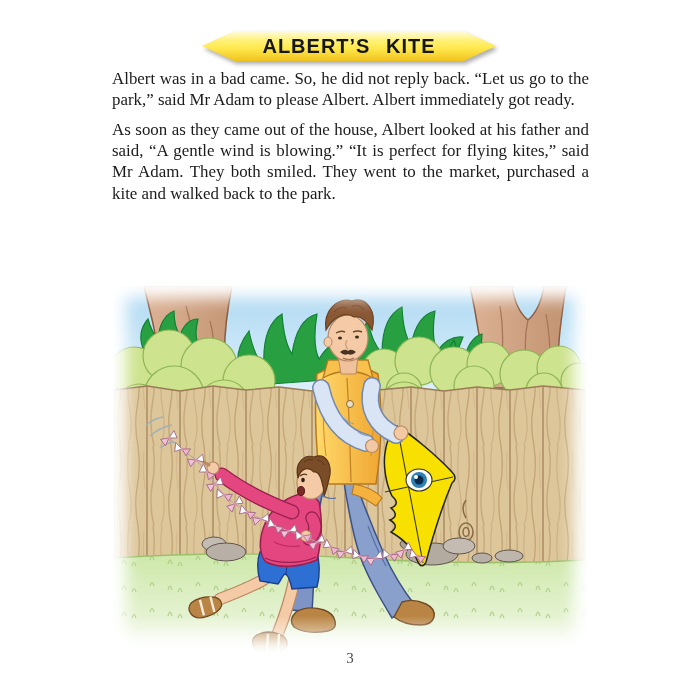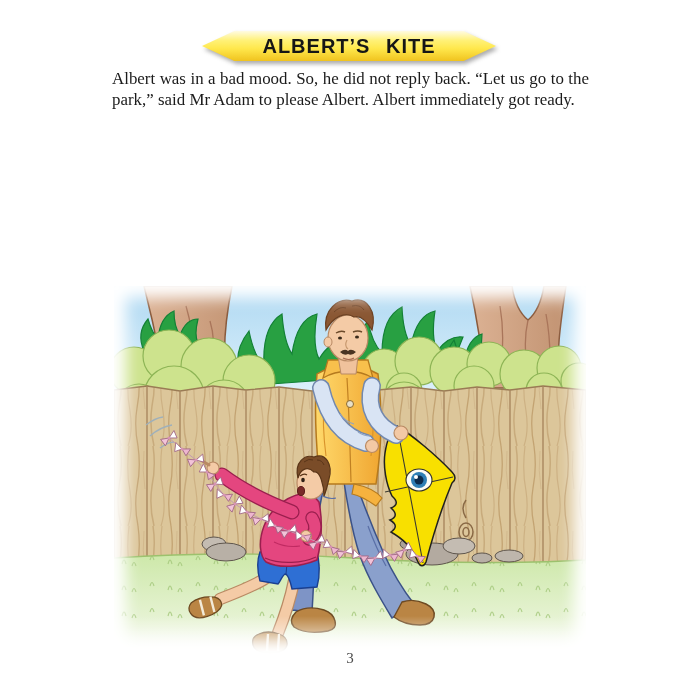--- a/index.html
+++ b/index.html
@@ -47,21 +47,22 @@
 
 <div class="page">
 
   <div class="banner-wrap">
     <div class="banner">
       <span>ALBERT’S KITE</span>
     </div>
   </div>
 
   <div class="story">
-    <p>Albert was in a bad mood. So, he did not reply back. “Let us go to the park,” said Mr Adam to please Albert. Albert immediately got ready.</p>
+    <p>Albert was in a bad came. So, he did not reply back. “Let us go to the park,” said Mr Adam to please Albert. Albert immediately got ready.</p>
+    <p>As soon as they came out of the house, Albert looked at his father and said, “A gentle wind is blowing.” “It is perfect for flying kites,” said Mr Adam. They both smiled. They went to the market, purchased a kite and walked back to the park.</p>
   </div>
 
   <div class="illustration">
     <svg width="472" height="372" viewBox="0 0 472 372" xmlns="http://www.w3.org/2000/svg">
       <defs>
         <linearGradient id="skyGrad" x1="0" y1="0" x2="0" y2="1">
           <stop offset="0" stop-color="#aed8f2"></stop>
             <stop offset="1" stop-color="#e7f6fd"></stop>
         </linearGradient>
         <linearGradient id="trunkGrad" x1="0" y1="0" x2="1" y2="0">

